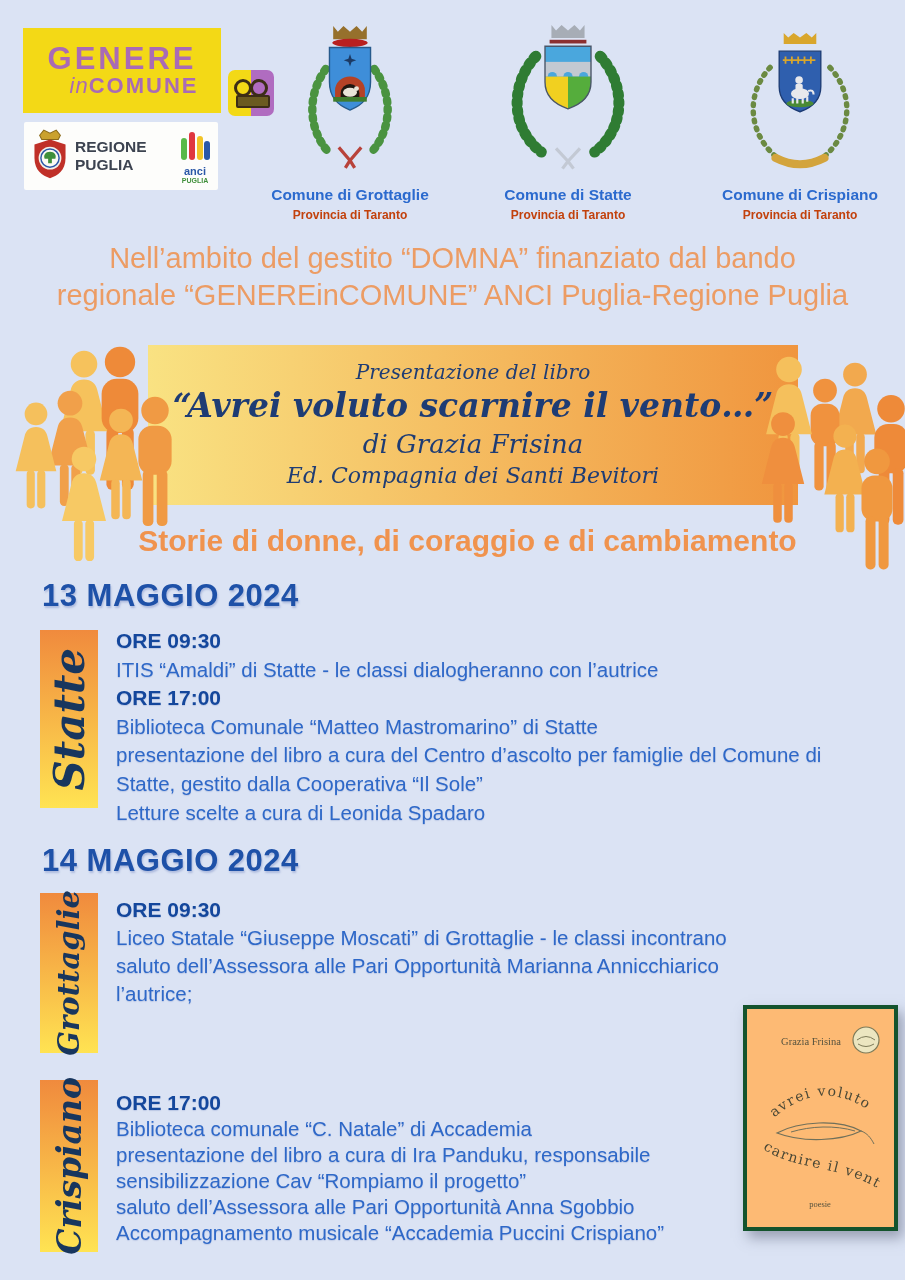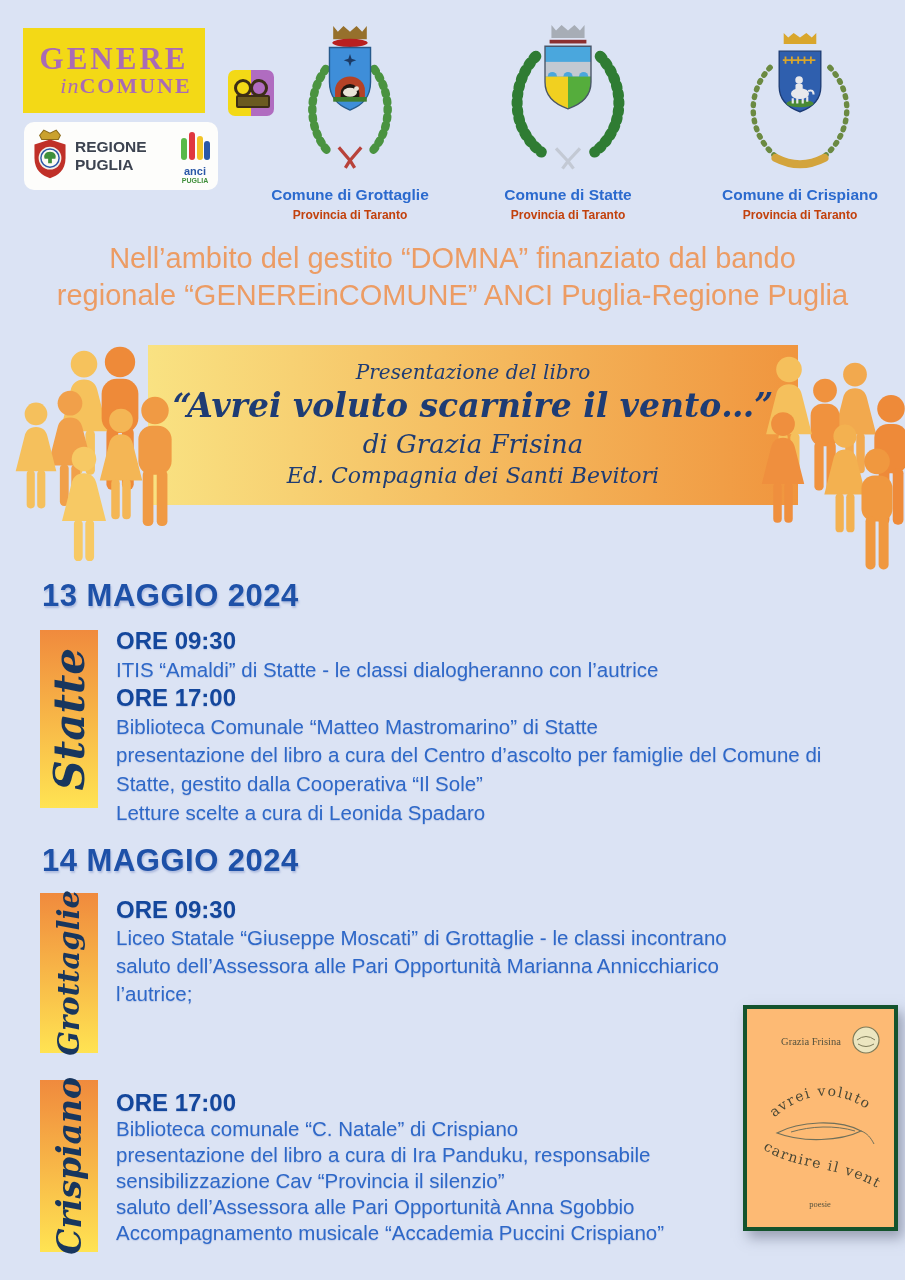--- a/index.html
+++ b/index.html
@@ -4,40 +4,40 @@
 <style>
   html,body{margin:0;padding:0;}
   .poster{
     position:relative; width:905px; height:1280px; overflow:hidden;
     background:#dbe3f4;
     font-family:"Liberation Sans", sans-serif;
   }
   .abs{position:absolute;}
   
   .genere-box{
-    left:23px; top:28px; width:182px; height:85px; background:#f3d916;
+    left:23px; top:28px; width:198px; height:85px; background:#f3d916;
     display:flex; flex-direction:column; align-items:center; justify-content:center;
-    color:#a96bb5; font-family:Liberation Serif, serif;
+    color:#a96bb5; font-family:Liberation Sans, sans-serif;
   }
   .genere-title{font-size:31px; font-weight:700; letter-spacing:3px; line-height:1;}
   .genere-sub{font-size:22px; line-height:1.05; letter-spacing:1px;margin-left:24px;}
   .genere-sub .it{font-style:italic;}
   .genere-sub .caps{font-weight:700; letter-spacing:2px;}
   .face-badge{
     left:228px; top:70px; width:46px; height:46px; border-radius:7px;
     background:linear-gradient(90deg,#f3d916 50%,#b06cc0 50%);
   }
   .face-badge .eye{position:absolute; top:9px; width:12px; height:12px; border-radius:50%;
     border:3.5px solid #3c2d16; background:transparent;}
   .face-badge .eye.l{left:6px;} .face-badge .eye.r{right:6px;}
   .face-badge .mouth{position:absolute; left:8px; bottom:8px; width:30px; height:9px;
     border:2.5px solid #3c2d16; background:#6a5a20; border-radius:2px;}
   .partners-box{
     left:24px; top:122px; width:194px; height:68px; background:#fdfdfb;
-    display:flex; align-items:center; border-radius:10px;
+    display:flex; align-items:center; border-radius:2px;
   }
   .regione-text{font-size:15.5px; font-weight:700; color:#3c4350; line-height:1.15; margin-left:4px;}
   .anci-mark{margin-left:auto; margin-right:6px; text-align:center;}
   .anci-name{font-size:11px; font-weight:700; color:#2b58a8; line-height:1;}
   .anci-region{font-size:7px; font-weight:700; color:#3f8f3a; line-height:1;}
   
   .muni{width:220px; display:flex; flex-direction:column; align-items:center;}
   .muni-name{font-size:15.5px; font-weight:700; color:#2b6ace; margin-top:10px; white-space:nowrap;}
   .muni-prov{font-size:12px; font-weight:700; color:#c2410c; margin-top:4px; white-space:nowrap;}
   
@@ -69,21 +69,21 @@
   }
   .place-bar{
     width:58px; display:flex; align-items:center; justify-content:center;
     background:linear-gradient(180deg,#f08a3d,#ffe352);
   }
   .place-label{
     writing-mode:vertical-rl; transform:rotate(180deg);
     font-family:"DejaVu Serif", serif; font-style:italic; font-weight:700;
     color:#18365e;
   }
-  .time-line{color:#14479c; font-size:24px; font-weight:800;}
+  .time-line{color:#14479c; font-size:21px; font-weight:800;}
   .body-line{color:#2e68c8; font-size:20.5px; font-weight:400;}
   .evt{text-shadow:0 1px 1px rgba(130,150,200,0.35); white-space:nowrap;}
   
   .book-cover{
     left:743px; top:1005px; width:147px; height:218px; z-index:3;
     background:#fdba74; border:4px solid #14532d;
     box-shadow:5px 7px 12px rgba(90,95,120,0.5);
   }
 </style>
 </head>
@@ -254,20 +254,21 @@
   <svg class="abs person" style="left:758px;top:410px" width="50" height="118" viewBox="0 0 40 92">
       <use href="#pf" fill="#ef8f3e"></use>
     </svg>
   <svg class="abs person" style="left:820px;top:424px" width="50" height="112" viewBox="0 0 40 92">
       <use href="#pf" fill="#f3b150"></use>
     </svg>
   <svg class="abs person" style="left:850px;top:446px" width="54" height="128" viewBox="0 0 40 92">
       <use href="#pm" fill="#f0983f"></use>
     </svg>
 
+  <div class="abs tagline">Storie di donne, di coraggio e di cambiamento</div>
 
   <div class="abs date-heading" style="left:42px; top:578px;">13 MAGGIO 2024</div>
 
   <div class="abs place-bar" style="left:40px; top:630px; height:178px;">
     <div class="place-label" style="font-size:42px;">Statte</div>
   </div>
   <div class="abs" style="left:116px; top:627px; line-height:28.6px;">
     <div class="time-line evt">ORE 09:30</div>
     <div class="body-line evt">ITIS “Amaldi” di Statte - le classi dialogheranno con l’autrice</div>
     <div class="time-line evt">ORE 17:00</div>
@@ -287,23 +288,23 @@
     <div class="body-line evt">Liceo Statale “Giuseppe Moscati” di Grottaglie -  le classi incontrano</div>
     <div class="body-line evt">saluto dell’Assessora alle Pari Opportunità Marianna Annicchiarico</div>
     <div class="body-line evt">l’autrice;</div>
   </div>
 
   <div class="abs place-bar" style="left:40px; top:1080px; height:172px;">
     <div class="place-label" style="font-size:33px;">Crispiano</div>
   </div>
   <div class="abs" style="left:116px; top:1090px; line-height:26px;">
     <div class="time-line evt">ORE 17:00</div>
-    <div class="body-line evt">Biblioteca comunale “C. Natale” di Crispiano</div>
+    <div class="body-line evt">Biblioteca comunale “C. Natale” di Accademia</div>
     <div class="body-line evt">presentazione del libro a cura di Ira Panduku, responsabile</div>
-    <div class="body-line evt">sensibilizzazione Cav “Provincia il silenzio”</div>
+    <div class="body-line evt">sensibilizzazione Cav “Rompiamo il progetto”</div>
     <div class="body-line evt">saluto dell’Assessora alle Pari Opportunità Anna Sgobbio</div>
     <div class="body-line evt">Accompagnamento musicale “Accademia Puccini Crispiano”</div>
   </div>
 
   <div class="abs book-cover">
     <svg width="147" height="218" viewBox="0 0 147 218">
       <text x="64" y="36" text-anchor="middle" font-family="Liberation Serif, serif" font-size="10.5" fill="#55523e">Grazia Frisina</text>
       <g>
         <circle cx="119" cy="31" r="13" fill="#ece6c0" stroke="#7d7a58" stroke-width="1.2"></circle>
         <path d="M110 31 q9 -7 18 0 M111 35 q8 5 16 0" fill="none" stroke="#7d7a58" stroke-width="1"></path>

